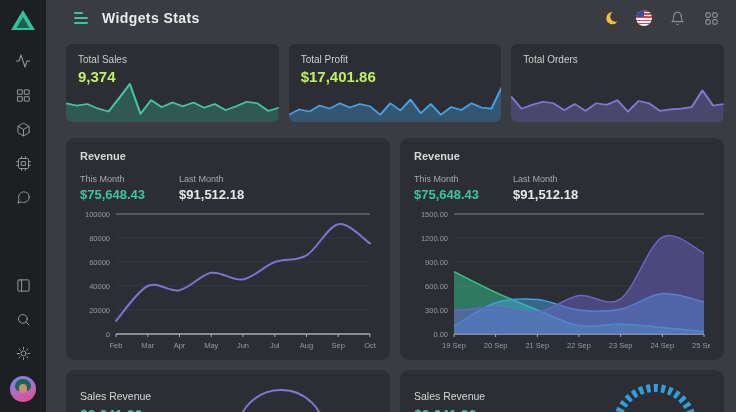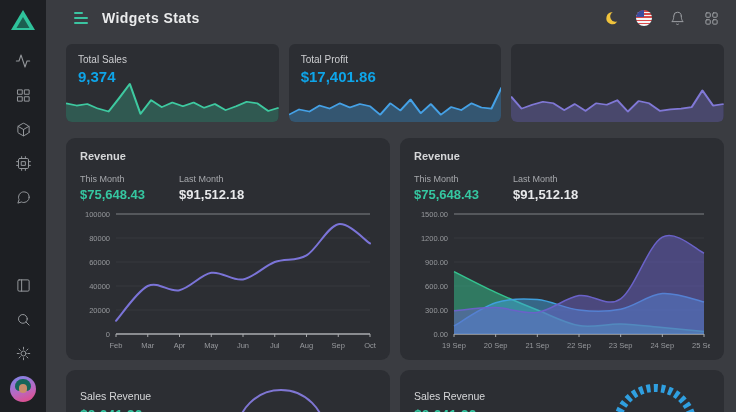--- a/index.html
+++ b/index.html
@@ -31,21 +31,21 @@
   .moon svg{fill:#f0c33c;stroke:none}
   .flag{width:16px;height:16px;border-radius:50%;overflow:hidden;position:relative;
     background:repeating-linear-gradient(180deg,#d84a4a 0 1.6px,#f5f6f7 1.6px 3.2px)}
   .flag::after{content:"";position:absolute;left:0;top:0;width:8px;height:7px;background:#3b4b9e}
 
   
   .content{margin-left:46px;padding:8px 12px 0 20px}
   .stats-row{display:flex;gap:10px}
   .stat-card{flex:1;height:78px;background:#2c2e33;border-radius:6px;position:relative;overflow:hidden;padding:10px 12px}
   .stat-label{font-size:10px;color:#cdced1;margin-bottom:3px}
-  .stat-value{font-size:15px;font-weight:700;color:#0ea5e9}
+  .stat-value{font-size:15px;font-weight:700;color:#bef264}
   .spark{position:absolute;left:0;bottom:0;width:100%;height:42px;display:block}
 
   .charts-row{display:flex;gap:10px;margin-top:16px}
   .panel{flex:1;height:222px;background:#2c2e33;border-radius:9px;padding:12px 14px;position:relative;overflow:hidden}
   .panel-title{font-size:11px;font-weight:700;color:#d6d7d9}
   .month-row{display:flex;gap:34px;margin-top:12px}
   .month-label{font-size:9px;color:#a6a8ac;margin-bottom:3px}
   .month-value{font-size:13px;font-weight:700}
   .green{color:#35c7a1}.white{color:#e8e9eb}
   .chart{margin-top:4px;display:block}
@@ -184,20 +184,21 @@
     </div>
     <div class="stat-card">
       <div class="stat-label">Total Profit</div>
       <div class="stat-value">$17,401.86</div>
       <svg class="spark" viewBox="0 0 157 42" preserveAspectRatio="none">
           <polygon points="0,34.7 7.5,29.4 15,31.6 22.4,25.6 29.9,28.6 37.4,23.3 44.9,27.5 52.3,24 59.8,26.3 67.3,34.7 74.8,23.3 82.2,30.5 89.7,19.5 97.2,33.2 104.7,24 112.1,34.7 119.6,27.1 127.1,30.1 134.6,23.3 142,27.5 149.5,28.6 157,7.3 157,42 0,42" fill="#45a1e6" fill-opacity="0.35"></polygon>
           <polyline points="0,34.7 7.5,29.4 15,31.6 22.4,25.6 29.9,28.6 37.4,23.3 44.9,27.5 52.3,24 59.8,26.3 67.3,34.7 74.8,23.3 82.2,30.5 89.7,19.5 97.2,33.2 104.7,24 112.1,34.7 119.6,27.1 127.1,30.1 134.6,23.3 142,27.5 149.5,28.6 157,7.3" fill="none" stroke="#45a1e6" stroke-width="1.6" stroke-linejoin="round"></polyline>
         </svg>
     </div>
     <div class="stat-card">
+      <div class="stat-label">Total Orders</div>
       <svg class="spark" viewBox="0 0 157 42" preserveAspectRatio="none">
           <polygon points="0,16.4 7.8,28.6 15.7,24.8 23.6,21.8 31.4,23.3 39.3,30.1 47.1,24 55,30.9 62.8,23.3 70.7,24.8 78.5,20.2 86.3,31.6 94.2,21 102,23.3 109.9,30.9 117.8,29.4 125.6,28.6 133.4,27.1 141.3,10.4 149.2,25.6 157,24 157,42 0,42" fill="#8078d6" fill-opacity="0.35"></polygon>
           <polyline points="0,16.4 7.8,28.6 15.7,24.8 23.6,21.8 31.4,23.3 39.3,30.1 47.1,24 55,30.9 62.8,23.3 70.7,24.8 78.5,20.2 86.3,31.6 94.2,21 102,23.3 109.9,30.9 117.8,29.4 125.6,28.6 133.4,27.1 141.3,10.4 149.2,25.6 157,24" fill="none" stroke="#8078d6" stroke-width="1.6" stroke-linejoin="round"></polyline>
         </svg>
     </div>
   </div>
 
   <div class="charts-row">
     <section class="panel">
       <div class="panel-title">Revenue</div>

